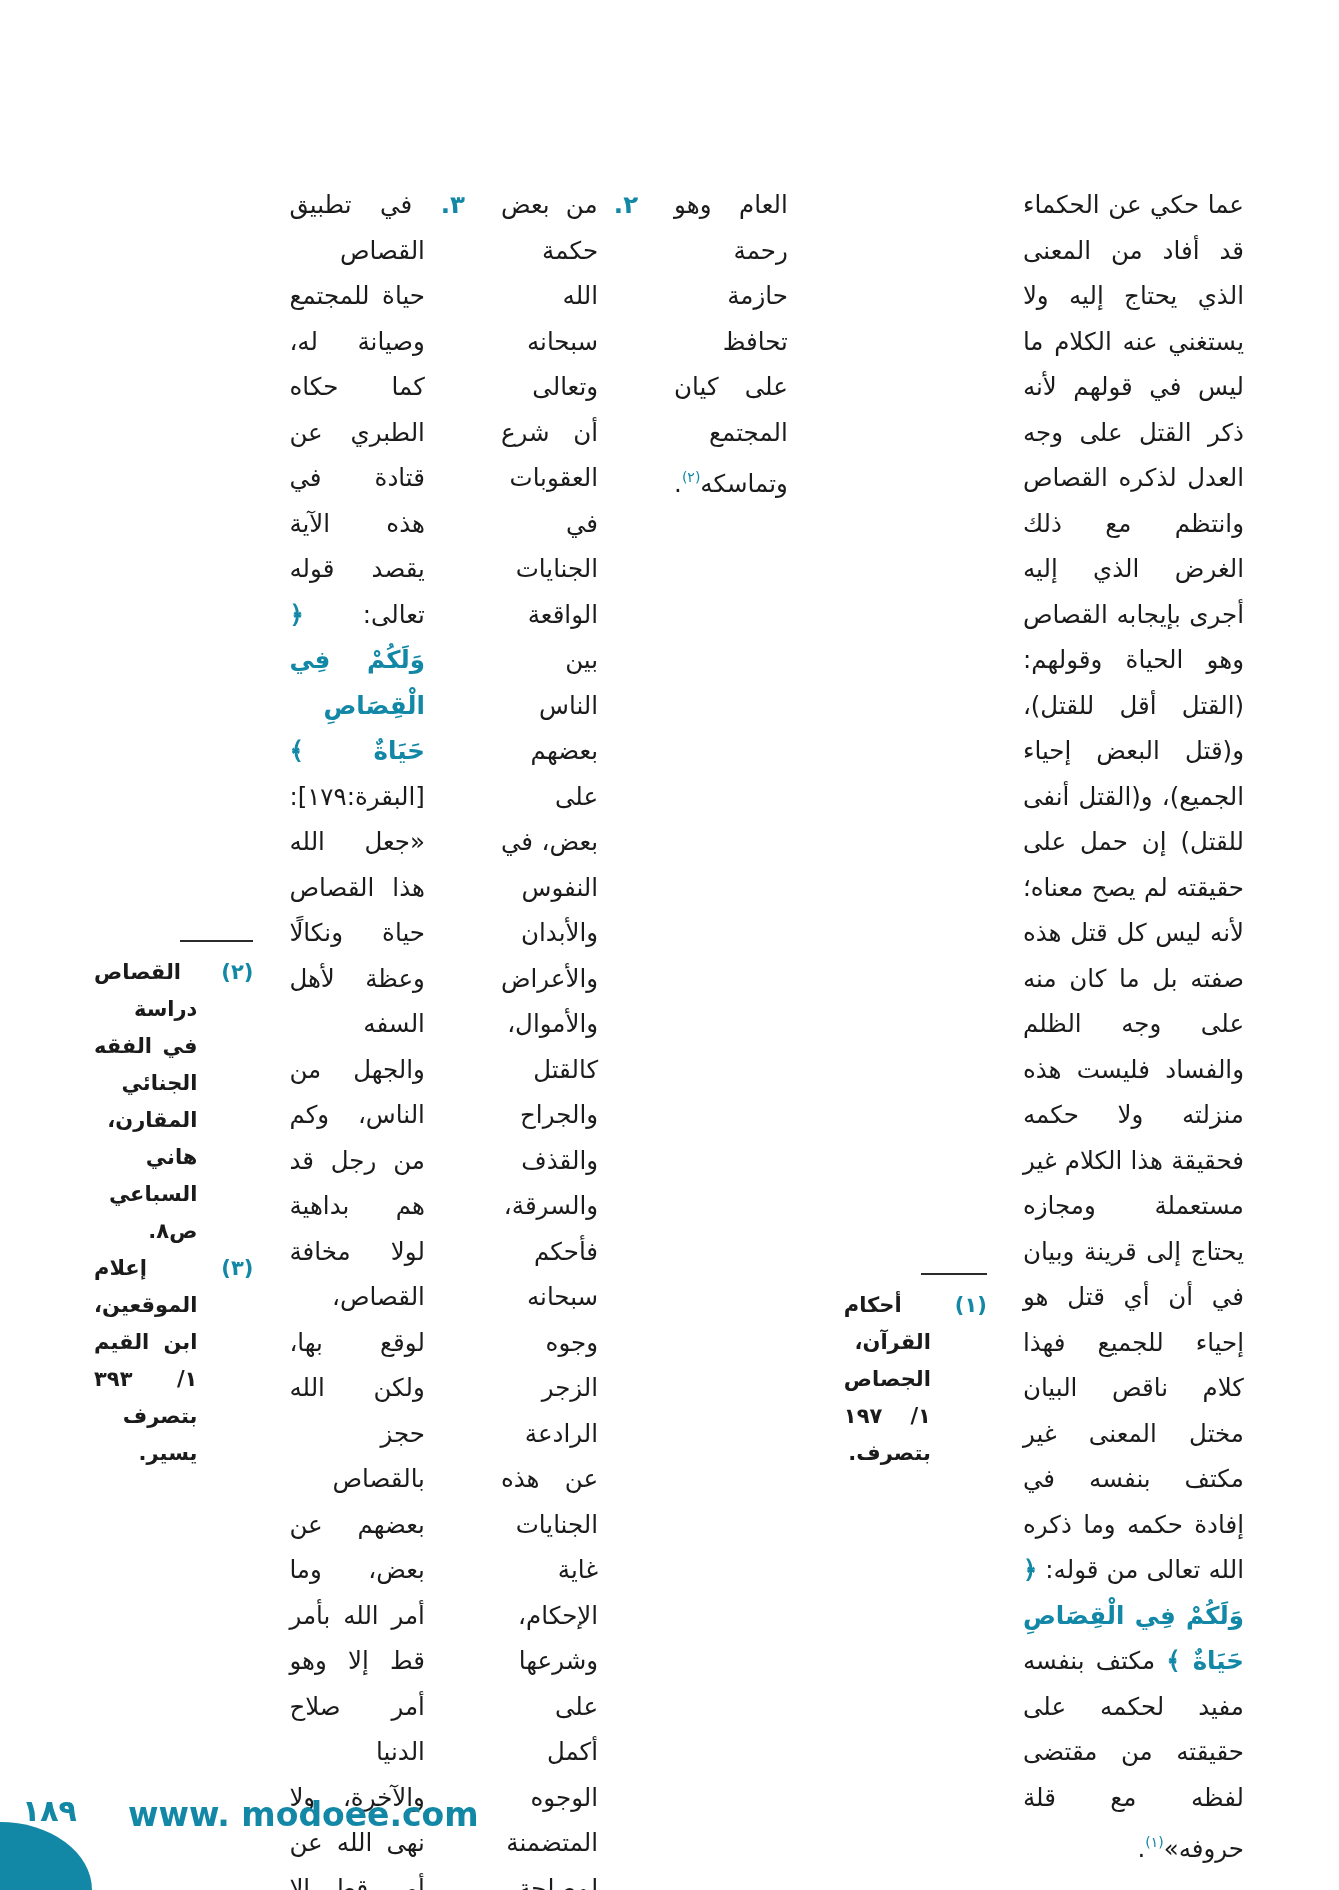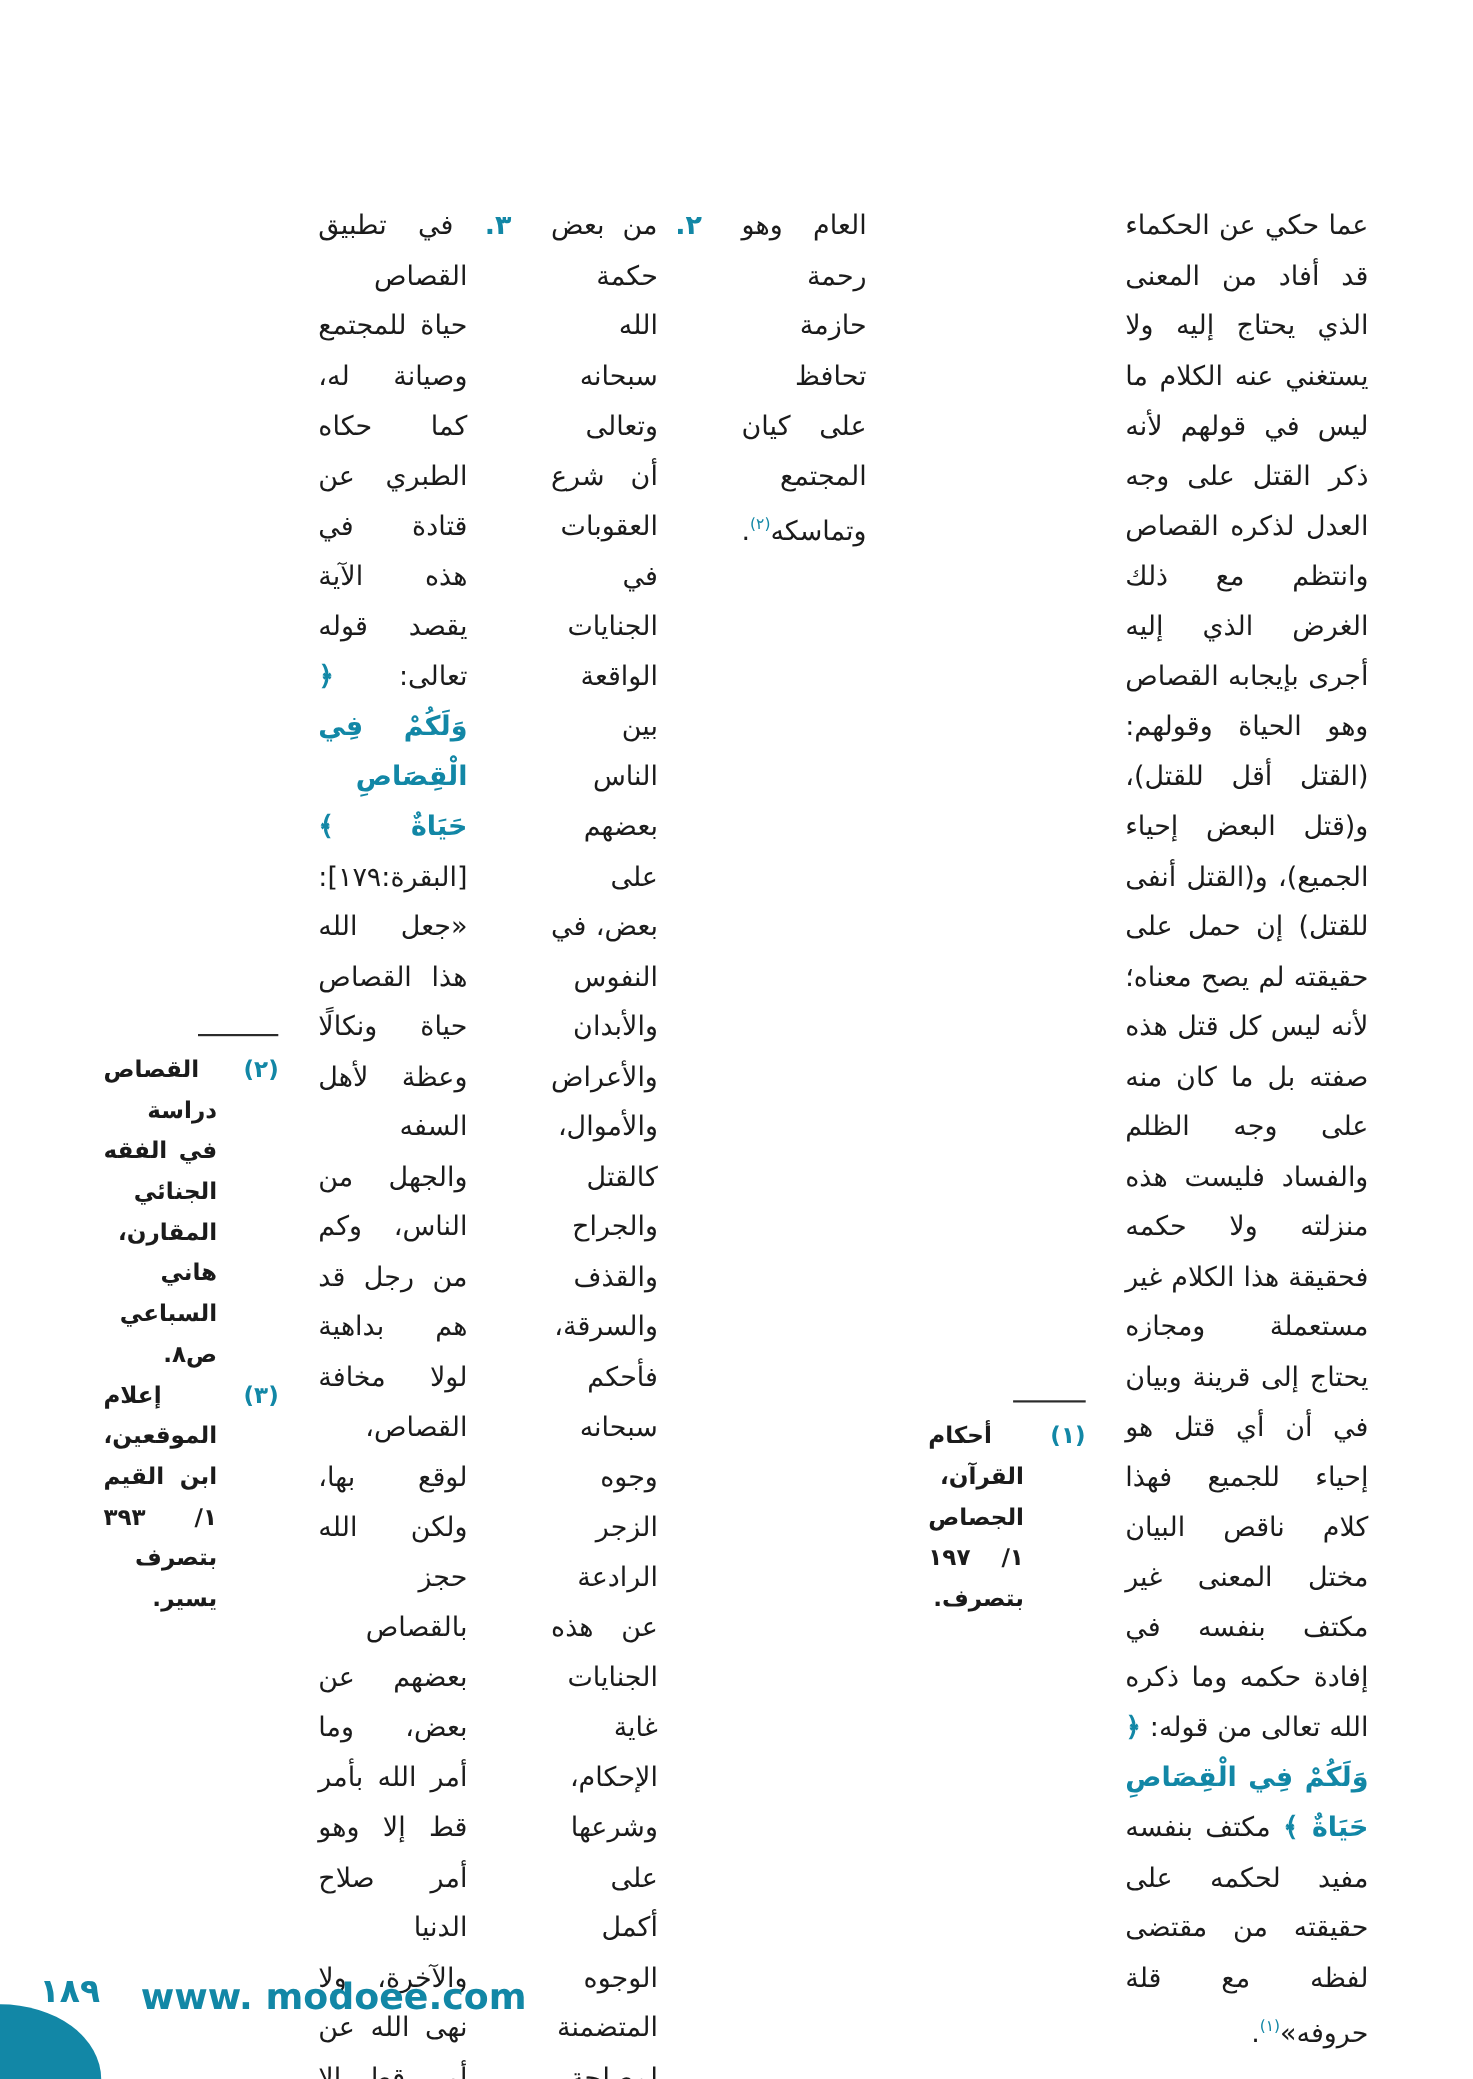--- a/index.html
+++ b/index.html
@@ -62,21 +62,21 @@
   .fnmark { color: var(--accent); }
 
   
   .corner-shape {
     position: absolute; left: 0; bottom: 0;
     width: 92px; height: 68px;
     background: var(--accent);
     border-top-right-radius: 100% 100%;
   }
   .pageno {
-    position: absolute; left: 36px; bottom: 62px;
+    position: absolute; left: 22px; bottom: 62px;
     color: var(--accent);
     font-size: 30px; font-weight: bold;
     direction: rtl;
   }
   .site {
     position: absolute; left: 128px; bottom: 56px;
     color: var(--accent);
     font-size: 33px; font-weight: bold;
     direction: ltr;
   }

